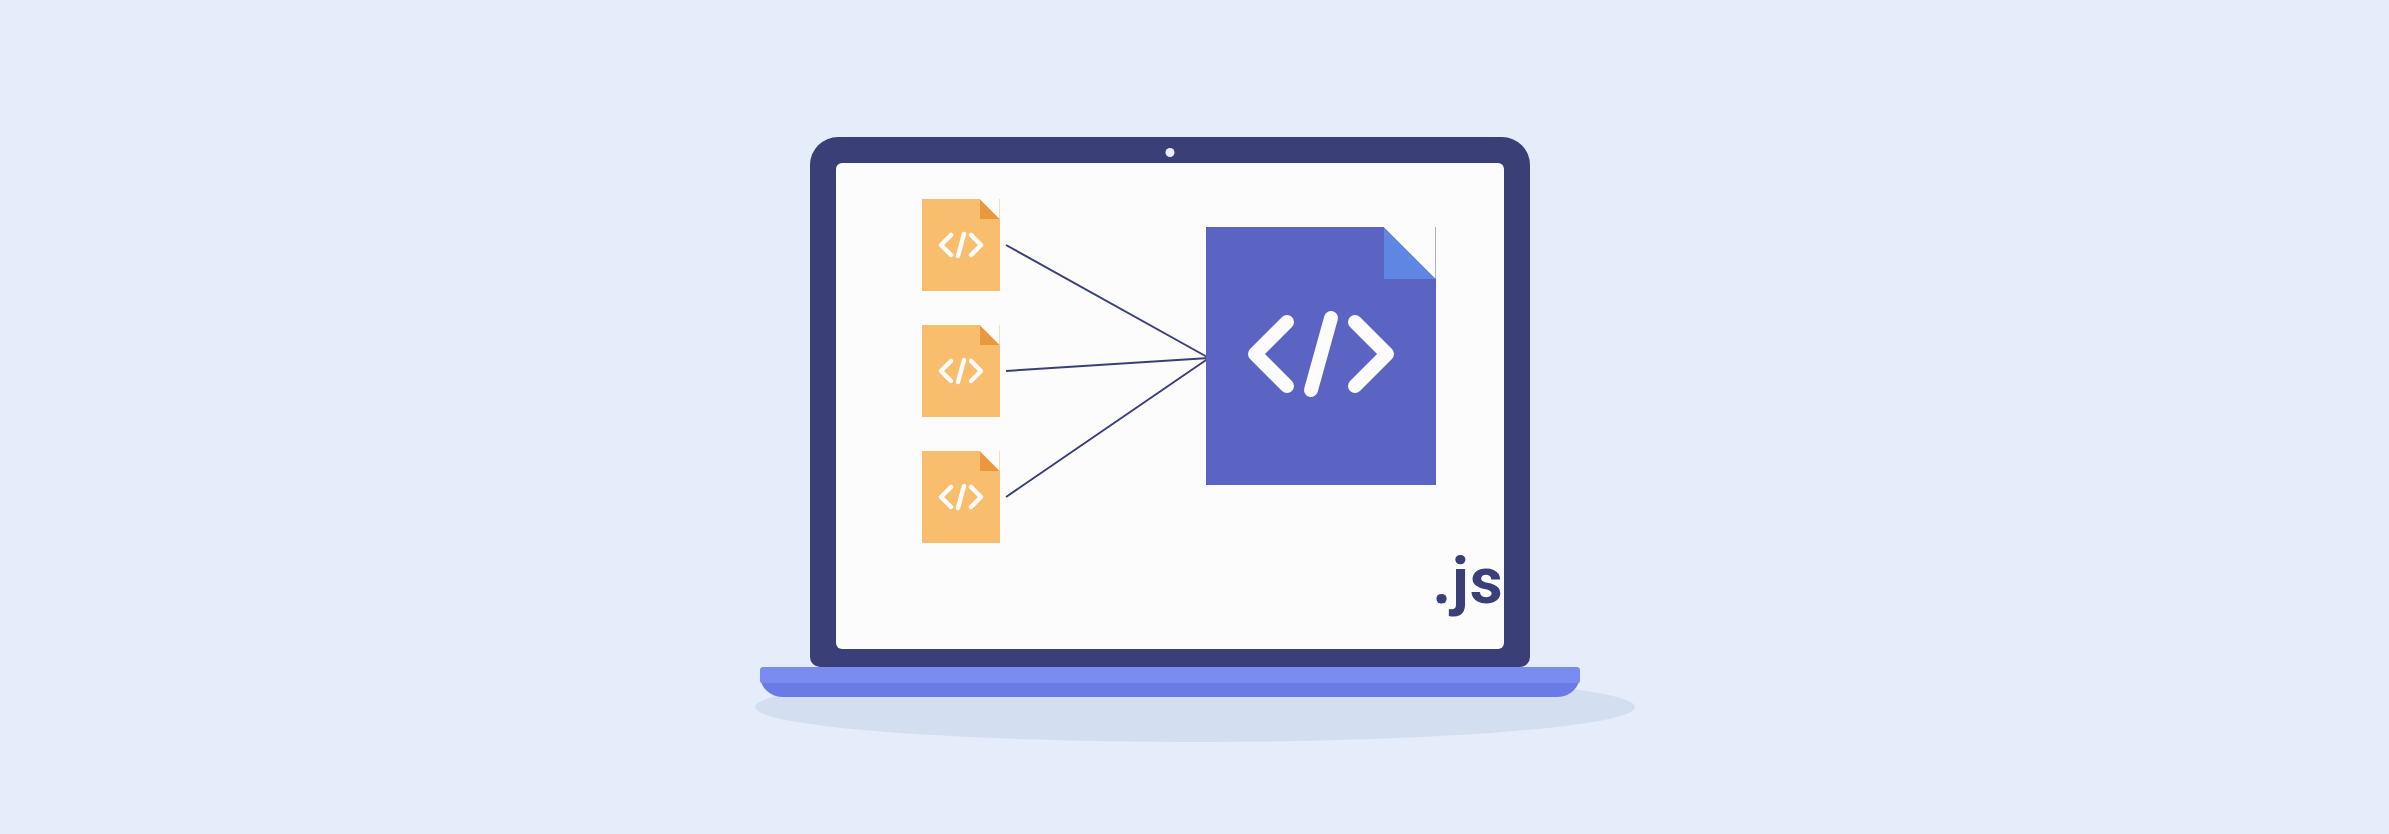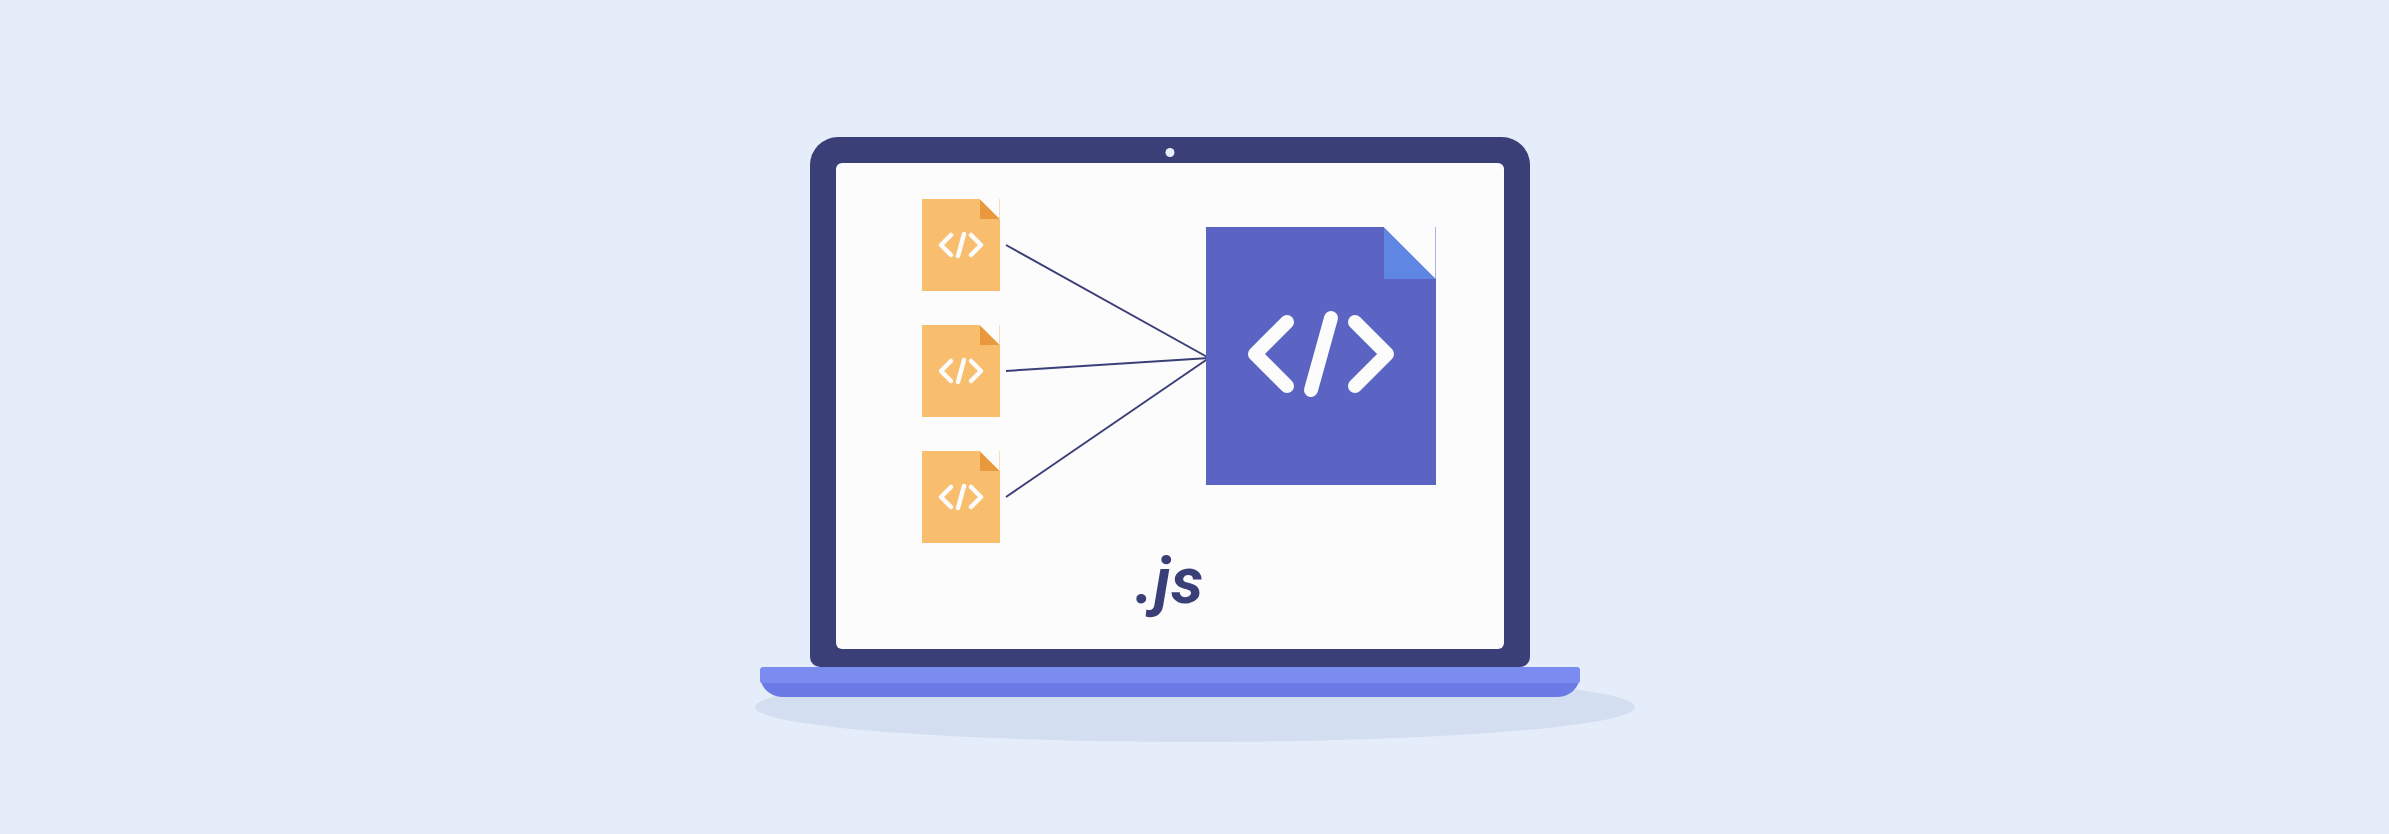--- a/index.html
+++ b/index.html
@@ -145,26 +145,25 @@
     top: 0; right: 0;
     width: 52px; height: 52px;
     background: #fcfcfd;
     clip-path: polygon(0 0, 100% 0, 100% 100%);
   }
 
   .ext-label {
     position: absolute;
     left: 0; right: 0;
     bottom: 30px;
-    text-align: center;
+    text-align: right;
     font-size: 64px;
     font-weight: 700;
     color: #3b3f77;
     letter-spacing: 1px;
-    font-style: italic;
   }
 </style>
 </head>
 <body>
 
 <div class="stage">
   <div class="shadow-ellipse"></div>
 
   <div class="laptop">
     <div class="lid">

